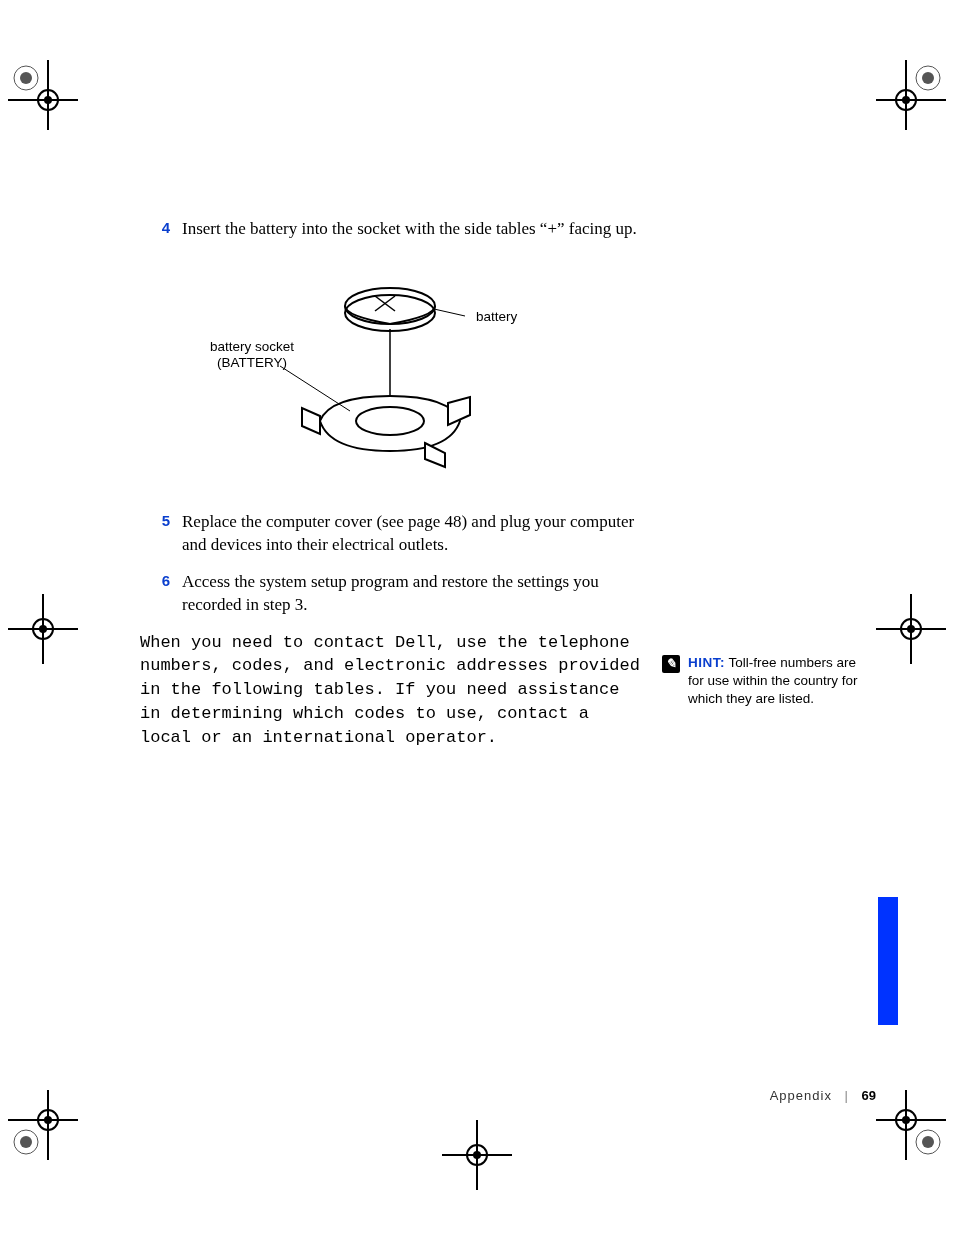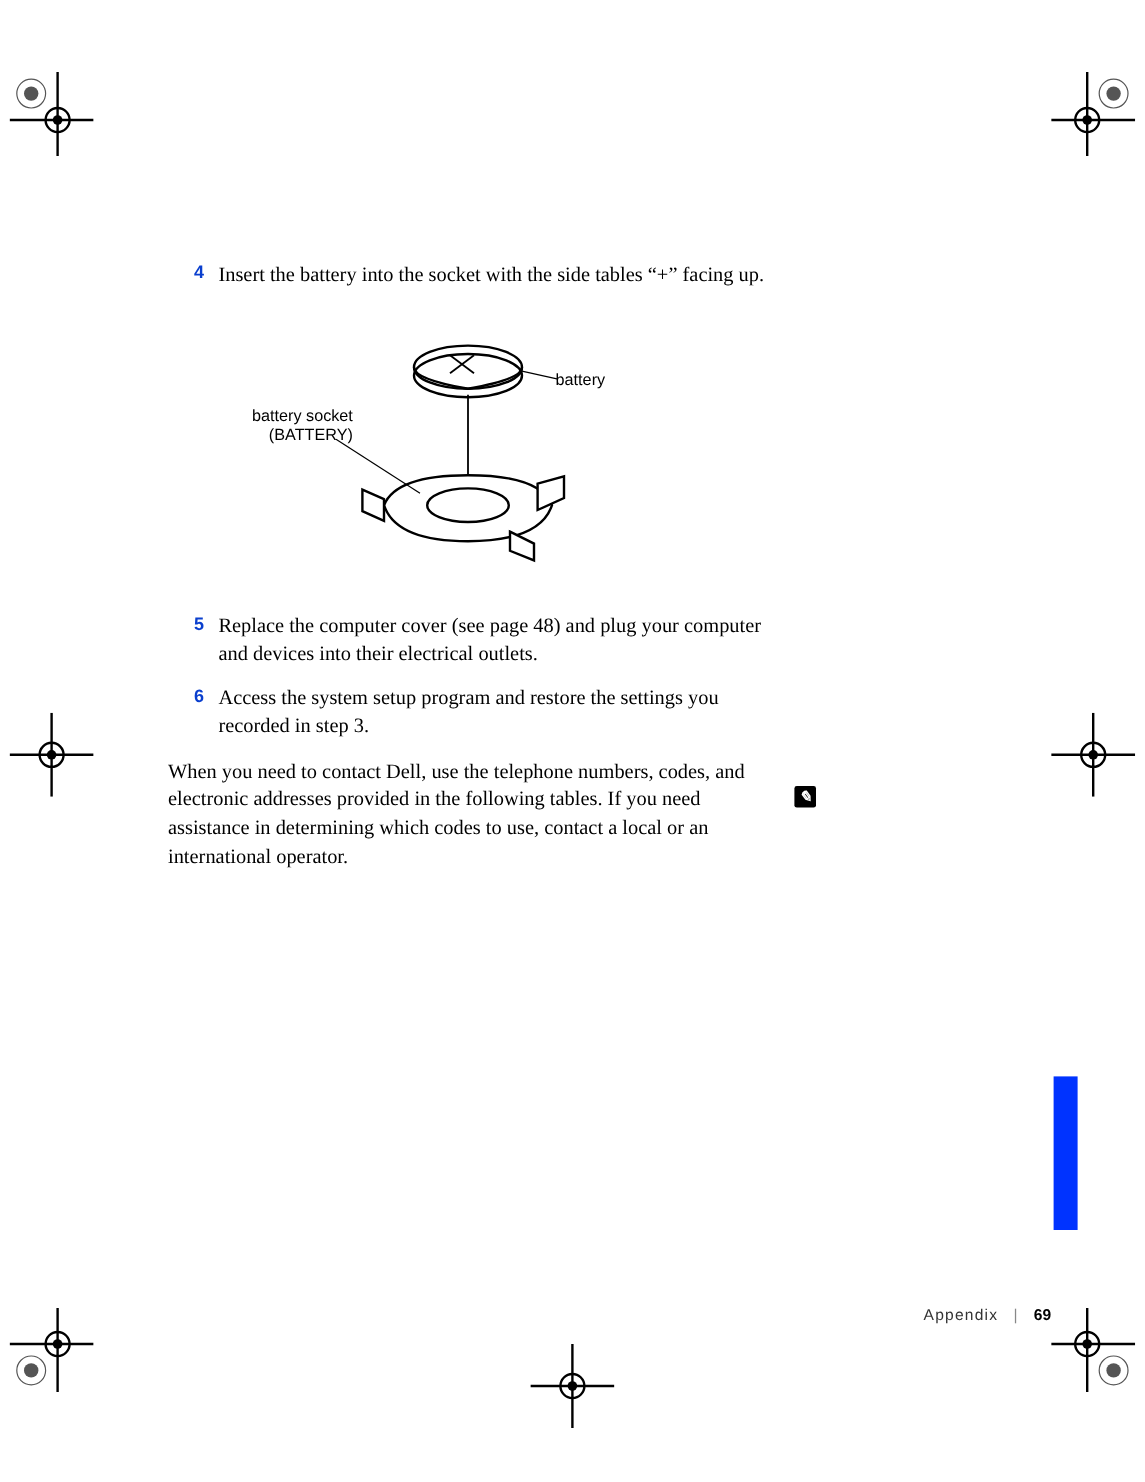--- a/index.html
+++ b/index.html
@@ -57,20 +57,21 @@
     font-family: Arial, Helvetica, sans-serif;
     font-weight: 800;
     font-size: 31px;
     letter-spacing: 0px;
     margin: 28px 0 10px 0;
   }
   .heading-sub {
     font-size: 17px;
     line-height: 1.4;
     margin-top: 6px;
+    font-family: Liberation Mono, monospace;
   }
   .hint-box {
     position: absolute;
     left: 662px;
     top: 654px;
     width: 210px;
     font-family: Arial, Helvetica, sans-serif;
     font-size: 13.5px;
     line-height: 1.35;
     display: flex;
@@ -209,22 +210,22 @@
 
       <path d="M100 150 q10 -25 70 -25 q60 0 70 25 q-10 30 -70 30 q-60 0 -70 -30 Z" fill="#fff" stroke="#000" stroke-width="2"></path>
       <ellipse cx="170" cy="150" rx="34" ry="14" fill="none" stroke="#000" stroke-width="2"></ellipse>
 
       <path d="M100 145 l-18 -8 l0 18 l18 8 Z" fill="#fff" stroke="#000" stroke-width="2"></path>
       <path d="M228 132 l22 -6 l0 18 l-22 10 Z" fill="#fff" stroke="#000" stroke-width="2"></path>
       <path d="M205 172 l20 10 l0 14 l-20 -8 Z" fill="#fff" stroke="#000" stroke-width="2"></path>
 
       <line x1="60" y1="95" x2="130" y2="140" stroke="#000" stroke-width="1"></line>
     </svg>
-    <div class="fig-label" style="left:243px; top:38px;">battery</div>
-    <div class="fig-label" style="left:-10px; top:68px; text-align:right;">
+    <div class="fig-label" style="left:256px; top:38px;">battery</div>
+    <div class="fig-label" style="left:-10px; top:68px; text-align:center;">
       <div>battery socket</div>
       <div>(BATTERY)</div>
     </div>
   </div>
 
   <div class="step">
     <div class="step-num">5</div>
     <div class="step-text">Replace the computer cover (see page 48) and plug your computer and devices into their electrical outlets.</div>
   </div>
 
@@ -232,20 +233,24 @@
     <div class="step-num">6</div>
     <div class="step-text">Access the system setup program and restore the settings you recorded in step 3.</div>
   </div>
 
   <div class="heading-sub">When you need to contact Dell, use the telephone numbers, codes, and electronic addresses provided in the following tables. If you need assistance in determining which codes to use, contact a local or an international operator.</div>
 
 </div>
 
 <div class="hint-box">
   <div class="hint-icon">✎</div>
+  <div>
+    <span class="hint-label">HINT:</span>
+    <span>Toll-free numbers are for use within the country for which they are listed.</span>
+  </div>
 </div>
 
 <div class="blue-tab"></div>
 
 <div class="footer">
   <span>Appendix</span>
   <span class="sep">|</span>
   <span class="pg">69</span>
 </div>
 

